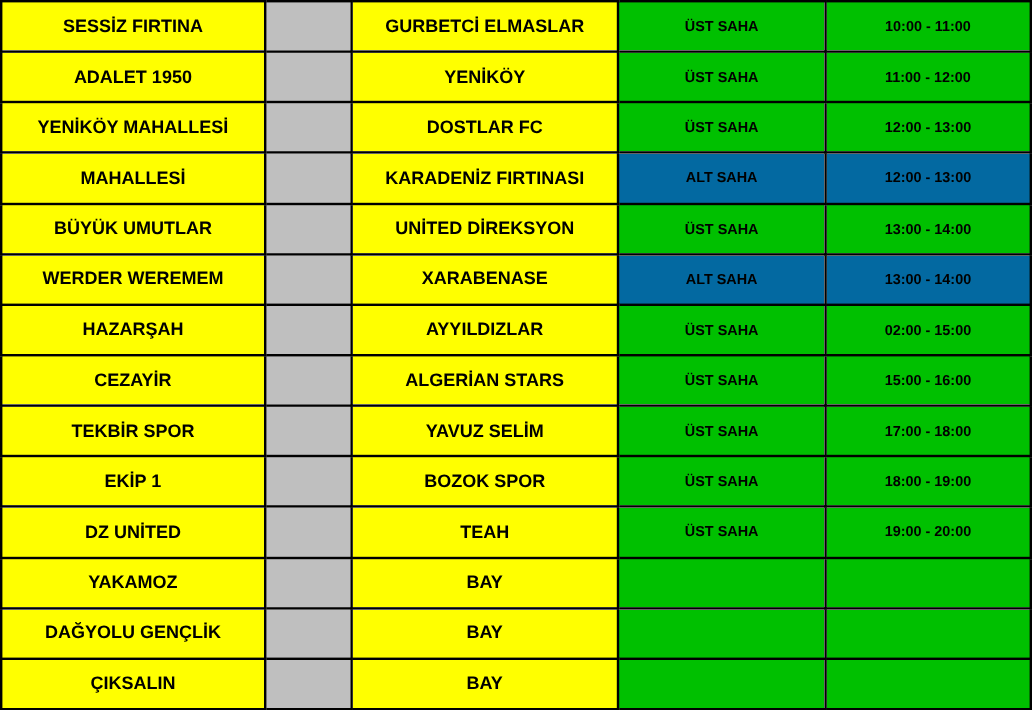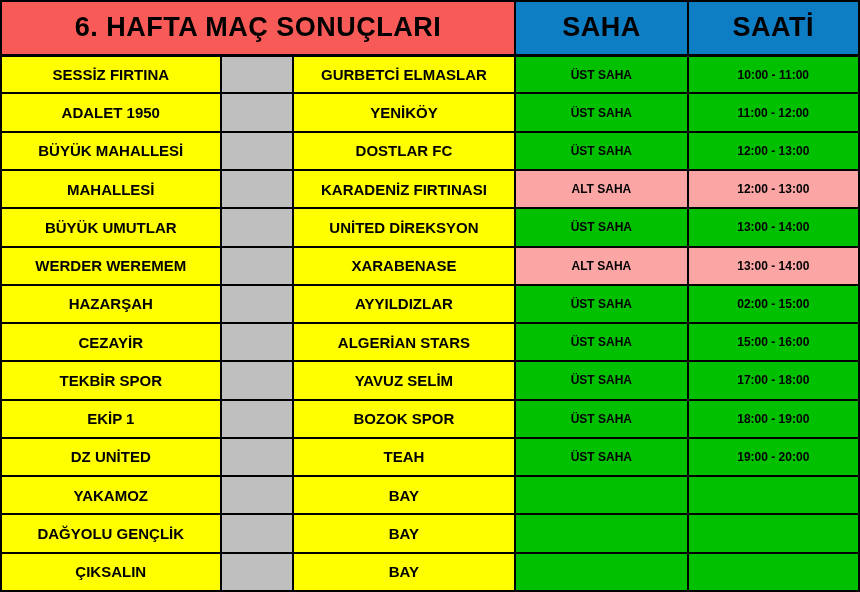--- a/index.html
+++ b/index.html
@@ -49,58 +49,53 @@
     background: #FFFF00;
     font-size: 15px;
   }
   .vs-cell { background: #BFBFBF; }
   .saha-cell, .time-cell {
     background: #00C000;
     font-size: 12px;
   }
   tr.alt-row .saha-cell,
   tr.alt-row .time-cell {
-    background: #fca5a5;
+    background: #0369a1;
   }
 </style>
 </head>
 <body>
 
 <div class="sheet">
   <table class="schedule">
     <colgroup>
       <col class="c-home">
         <col class="c-sep">
         <col class="c-away">
         <col class="c-saha">
         <col class="c-saat">
     </colgroup>
     <tbody>
-      <tr class="header-row">
-        <td class="title-cell" colspan="3">6. HAFTA MAÇ SONUÇLARI</td>
-        <td class="head-cell">SAHA</td>
-        <td class="head-cell">SAATİ</td>
-      </tr>
 
       <tr class="match-row">
         <td class="home-cell">SESSİZ FIRTINA</td>
         <td class="vs-cell"></td>
         <td class="away-cell">GURBETCİ ELMASLAR</td>
         <td class="saha-cell">ÜST SAHA</td>
         <td class="time-cell">10:00 - 11:00</td>
       </tr>
       <tr class="match-row">
         <td class="home-cell">ADALET 1950</td>
         <td class="vs-cell"></td>
         <td class="away-cell">YENİKÖY</td>
         <td class="saha-cell">ÜST SAHA</td>
         <td class="time-cell">11:00 - 12:00</td>
       </tr>
       <tr class="match-row">
-        <td class="home-cell">BÜYÜK MAHALLESİ</td>
+        <td class="home-cell">YENİKÖY MAHALLESİ</td>
         <td class="vs-cell"></td>
         <td class="away-cell">DOSTLAR FC</td>
         <td class="saha-cell">ÜST SAHA</td>
         <td class="time-cell">12:00 - 13:00</td>
       </tr>
       <tr class="match-row alt-row">
         <td class="home-cell">MAHALLESİ</td>
         <td class="vs-cell"></td>
         <td class="away-cell">KARADENİZ FIRTINASI</td>
         <td class="saha-cell">ALT SAHA</td>

